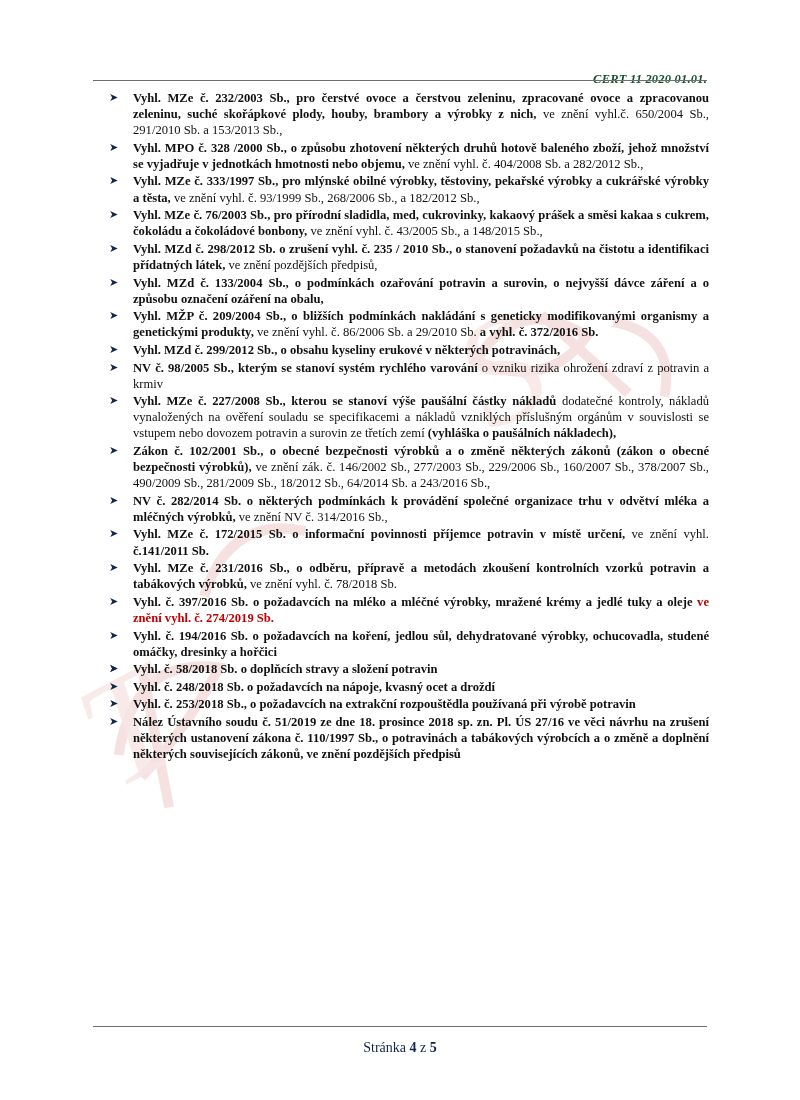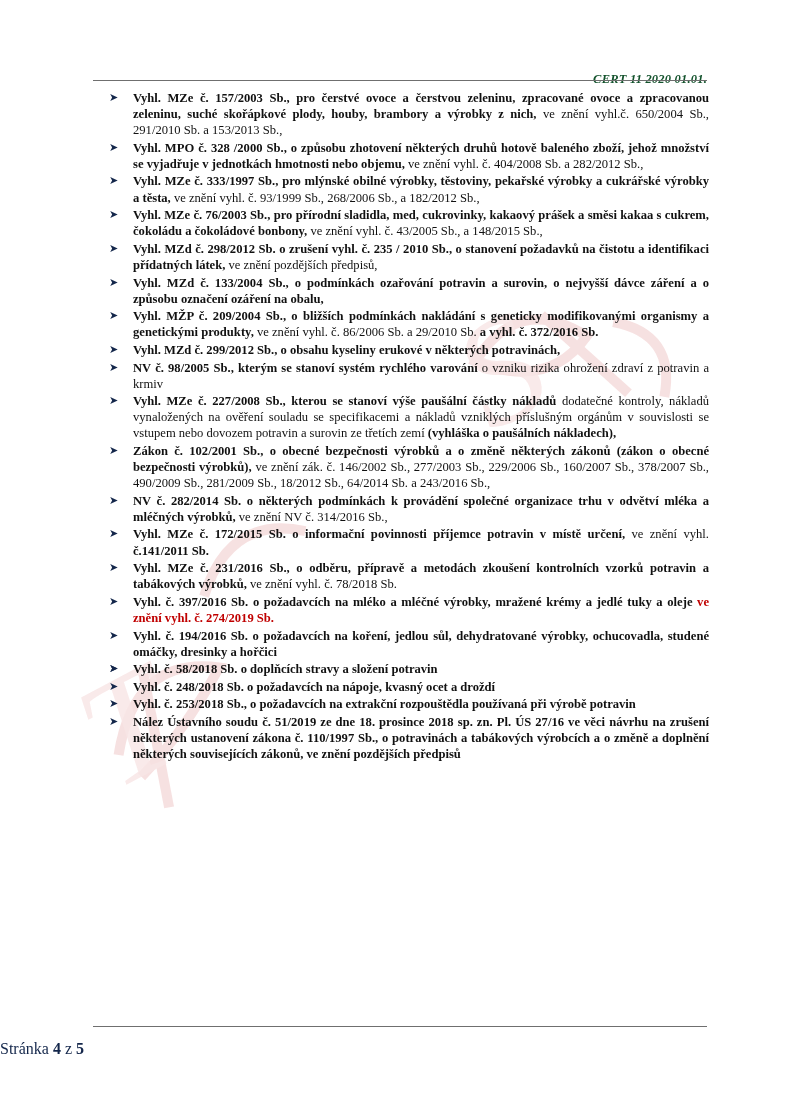--- a/index.html
+++ b/index.html
@@ -62,22 +62,23 @@
     top: 1026px;
     left: 93px;
     width: 614px;
     border-top: 1px solid #6f6f6f;
   }
   .footer {
     position: absolute;
     top: 1040px;
     left: 0;
     width: 800px;
+    text-align: center;
     font-family: "Liberation Serif", serif;
-    font-size: 16px;
+    font-size: 14px;
     color: #13264a;
   }
   .footer b { font-weight: bold; }
 
   .list {
     position: absolute;
     top: 90px;
     left: 93px;
     width: 616px;
     list-style: none;
@@ -126,21 +127,21 @@
         <text x="540" y="190" font-family="Liberation Serif, serif" font-size="150" font-style="italic">S</text>
       </g>
     </svg>
   </div>
 
   <div class="content-layer">
     <div class="header">CERT 11 2020 01.01.</div>
     <div class="header-rule"></div>
 
     <ul class="list" id="law-list">
-        <li class="item"><span class="bullet">➤</span><span class="txt"><span class="b">Vyhl. MZe č. 157/2003 Sb., pro čerstvé ovoce a čerstvou zeleninu, zpracované ovoce a zpracovanou zeleninu, suché skořápkové plody, houby, brambory a výrobky z nich,</span><span> ve znění vyhl.č. 650/2004 Sb., 291/2010 Sb. a 153/2013 Sb.,</span></span></li>
+        <li class="item"><span class="bullet">➤</span><span class="txt"><span class="b">Vyhl. MZe č. 232/2003 Sb., pro čerstvé ovoce a čerstvou zeleninu, zpracované ovoce a zpracovanou zeleninu, suché skořápkové plody, houby, brambory a výrobky z nich,</span><span> ve znění vyhl.č. 650/2004 Sb., 291/2010 Sb. a 153/2013 Sb.,</span></span></li>
         <li class="item"><span class="bullet">➤</span><span class="txt"><span class="b">Vyhl. MPO č. 328 /2000 Sb., o způsobu zhotovení některých druhů hotově baleného zboží, jehož množství se vyjadřuje v jednotkách hmotnosti nebo objemu,</span><span> ve znění vyhl. č. 404/2008 Sb. a 282/2012 Sb.,</span></span></li>
         <li class="item"><span class="bullet">➤</span><span class="txt"><span class="b">Vyhl. MZe č. 333/1997 Sb., pro mlýnské obilné výrobky, těstoviny, pekařské výrobky a cukrářské výrobky a těsta,</span><span> ve znění vyhl. č. 93/1999 Sb., 268/2006 Sb., a 182/2012 Sb.,</span></span></li>
         <li class="item"><span class="bullet">➤</span><span class="txt"><span class="b">Vyhl. MZe č. 76/2003 Sb., pro přírodní sladidla, med, cukrovinky, kakaový prášek a směsi kakaa s cukrem, čokoládu a čokoládové bonbony,</span><span> ve znění vyhl. č. 43/2005 Sb., a 148/2015 Sb.,</span></span></li>
         <li class="item"><span class="bullet">➤</span><span class="txt"><span class="b">Vyhl. MZd č. 298/2012 Sb. o zrušení vyhl. č. 235 / 2010 Sb., o stanovení požadavků na čistotu a identifikaci přídatných látek,</span><span> ve znění pozdějších předpisů,</span></span></li>
         <li class="item"><span class="bullet">➤</span><span class="txt"><span class="b">Vyhl. MZd č. 133/2004 Sb., o podmínkách ozařování potravin a surovin, o nejvyšší dávce záření a o způsobu označení ozáření na obalu,</span></span></li>
         <li class="item"><span class="bullet">➤</span><span class="txt"><span class="b">Vyhl. MŽP č. 209/2004 Sb., o bližších podmínkách nakládání s geneticky modifikovanými organismy a genetickými produkty,</span><span> ve znění vyhl. č. 86/2006 Sb. a 29/2010 Sb. </span><span class="b">a vyhl. č. 372/2016 Sb.</span></span></li>
         <li class="item"><span class="bullet">➤</span><span class="txt"><span class="b">Vyhl. MZd č. 299/2012 Sb., o obsahu kyseliny erukové v některých potravinách,</span></span></li>
         <li class="item"><span class="bullet">➤</span><span class="txt"><span class="b">NV č. 98/2005 Sb., kterým se stanoví systém rychlého varování</span><span> o vzniku rizika ohrožení zdraví z potravin a krmiv</span></span></li>
         <li class="item"><span class="bullet">➤</span><span class="txt"><span class="b">Vyhl. MZe č. 227/2008 Sb., kterou se stanoví výše paušální částky nákladů</span><span> dodatečné kontroly, nákladů vynaložených na ověření souladu se specifikacemi a nákladů vzniklých příslušným orgánům v souvislosti se vstupem nebo dovozem potravin a surovin ze třetích zemí </span><span class="b">(vyhláška o paušálních nákladech),</span></span></li>
         <li class="item"><span class="bullet">➤</span><span class="txt"><span class="b">Zákon č. 102/2001 Sb., o obecné bezpečnosti výrobků a o změně některých zákonů (zákon o obecné bezpečnosti výrobků),</span><span> ve znění zák. č. 146/2002 Sb., 277/2003 Sb., 229/2006 Sb., 160/2007 Sb., 378/2007 Sb., 490/2009 Sb., 281/2009 Sb., 18/2012 Sb., 64/2014 Sb. a 243/2016 Sb.,</span></span></li>

